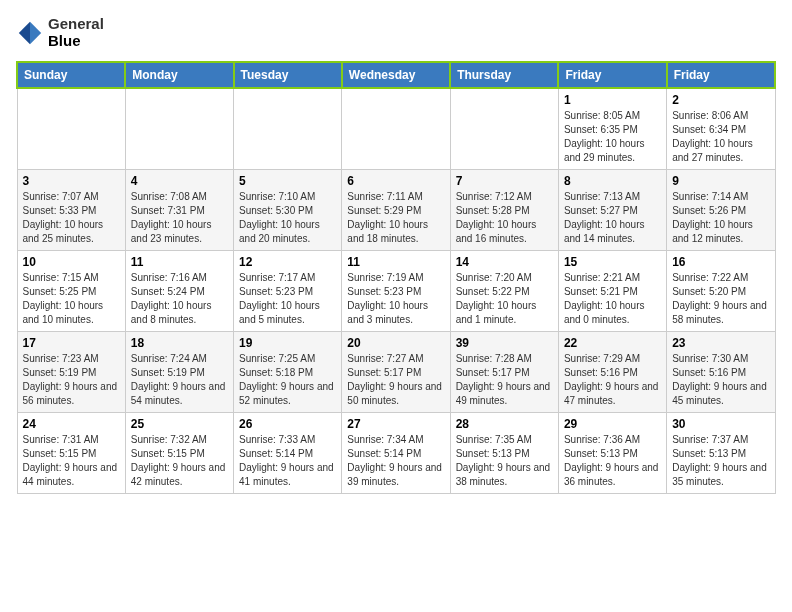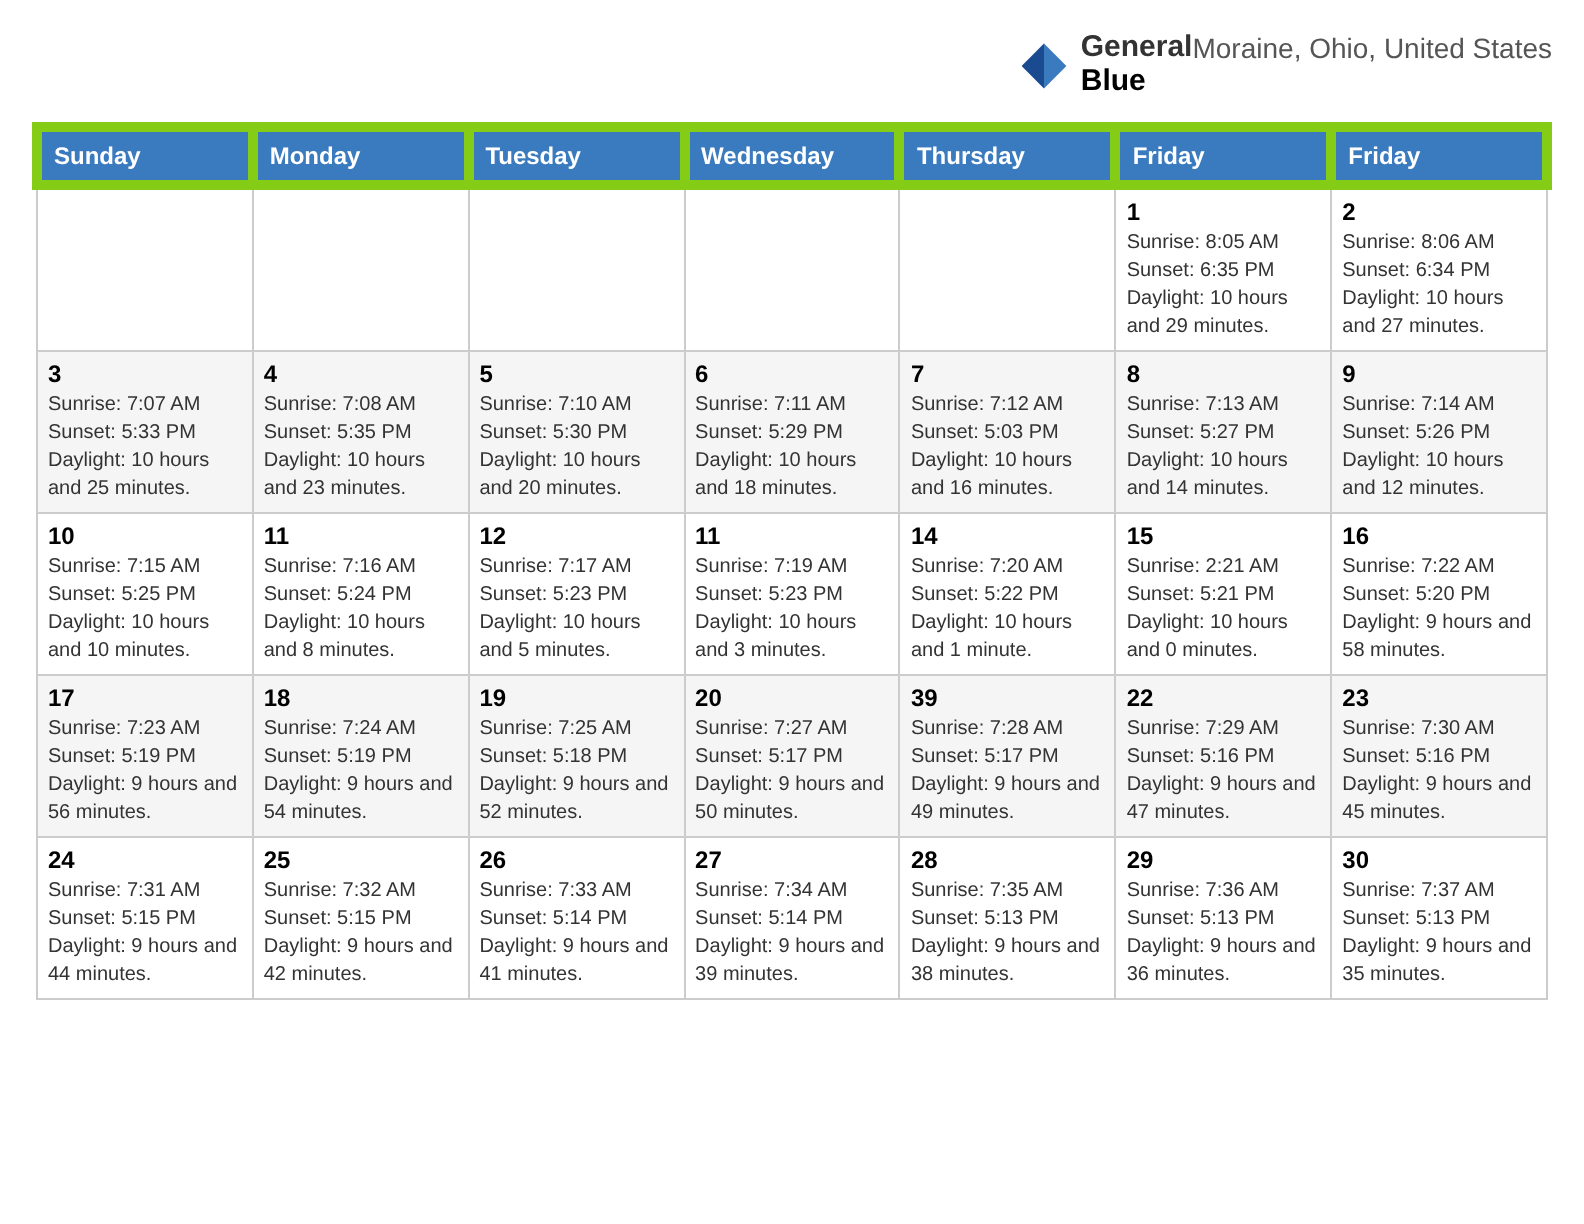--- a/index.html
+++ b/index.html
@@ -5,21 +5,21 @@
     * { box-sizing: border-box; margin: 0; padding: 0; }
     body {
       font-family: Arial, sans-serif;
       background: #fff;
       width: 792px;
       min-height: 612px;
       padding: 16px;
     }
     .header {
       display: flex;
-      justify-content: flex-end;
+      justify-content: space-between;
       align-items: flex-start;
       margin-bottom: 12px;
     }
     .logo {
       display: flex;
       align-items: center;
       gap: 4px;
     }
     .logo-text {
       display: flex;
@@ -57,21 +57,21 @@
       border-collapse: collapse;
       font-size: 11px;
     }
     .calendar th {
       background: #3a7abf;
       color: #fff;
       text-align: left;
       padding: 5px 6px;
       font-size: 12px;
       font-weight: bold;
-      border: 5px solid #84cc16;
+      border: 2px solid #84cc16;
     }
     .calendar td {
       border: 1px solid #ccc;
       vertical-align: top;
       padding: 4px 5px;
       width: 108px;
       min-height: 72px;
       background: #fff;
     }
     .calendar tr:nth-child(even) td {
@@ -100,21 +100,20 @@
     <svg class="logo-icon" viewBox="0 0 40 40" xmlns="http://www.w3.org/2000/svg">
       <polygon points="20,4 36,20 20,36" fill="#3a7abf"></polygon>
       <polygon points="4,20 20,4 20,36" fill="#1a4a8f"></polygon>
     </svg>
     <div class="logo-text">
       <span class="logo-general">General</span>
       <span class="logo-blue">Blue</span>
     </div>
   </div>
   <div class="title-block">
-    <div class="location">Moraine, Ohio, United States</div>
   </div>
 </div>
 
 <table class="calendar">
   <thead>
     <tr>
     <th>Sunday</th>
         <th>Monday</th>
         <th>Tuesday</th>
         <th>Wednesday</th>
@@ -146,39 +145,39 @@
       <tr>
         <td>
           <span class="day-num">3</span>
           <div class="day-info">Sunrise: 7:07 AM
 Sunset: 5:33 PM
 Daylight: 10 hours and 25 minutes.</div>
         </td>
         <td>
           <span class="day-num">4</span>
           <div class="day-info">Sunrise: 7:08 AM
-Sunset: 5:35 PM
+Sunset: 7:31 PM
 Daylight: 10 hours and 23 minutes.</div>
         </td>
         <td>
           <span class="day-num">5</span>
           <div class="day-info">Sunrise: 7:10 AM
 Sunset: 5:30 PM
 Daylight: 10 hours and 20 minutes.</div>
         </td>
         <td>
           <span class="day-num">6</span>
           <div class="day-info">Sunrise: 7:11 AM
 Sunset: 5:29 PM
 Daylight: 10 hours and 18 minutes.</div>
         </td>
         <td>
           <span class="day-num">7</span>
           <div class="day-info">Sunrise: 7:12 AM
-Sunset: 5:03 PM
+Sunset: 5:28 PM
 Daylight: 10 hours and 16 minutes.</div>
         </td>
         <td>
           <span class="day-num">8</span>
           <div class="day-info">Sunrise: 7:13 AM
 Sunset: 5:27 PM
 Daylight: 10 hours and 14 minutes.</div>
         </td>
         <td>
           <span class="day-num">9</span>

